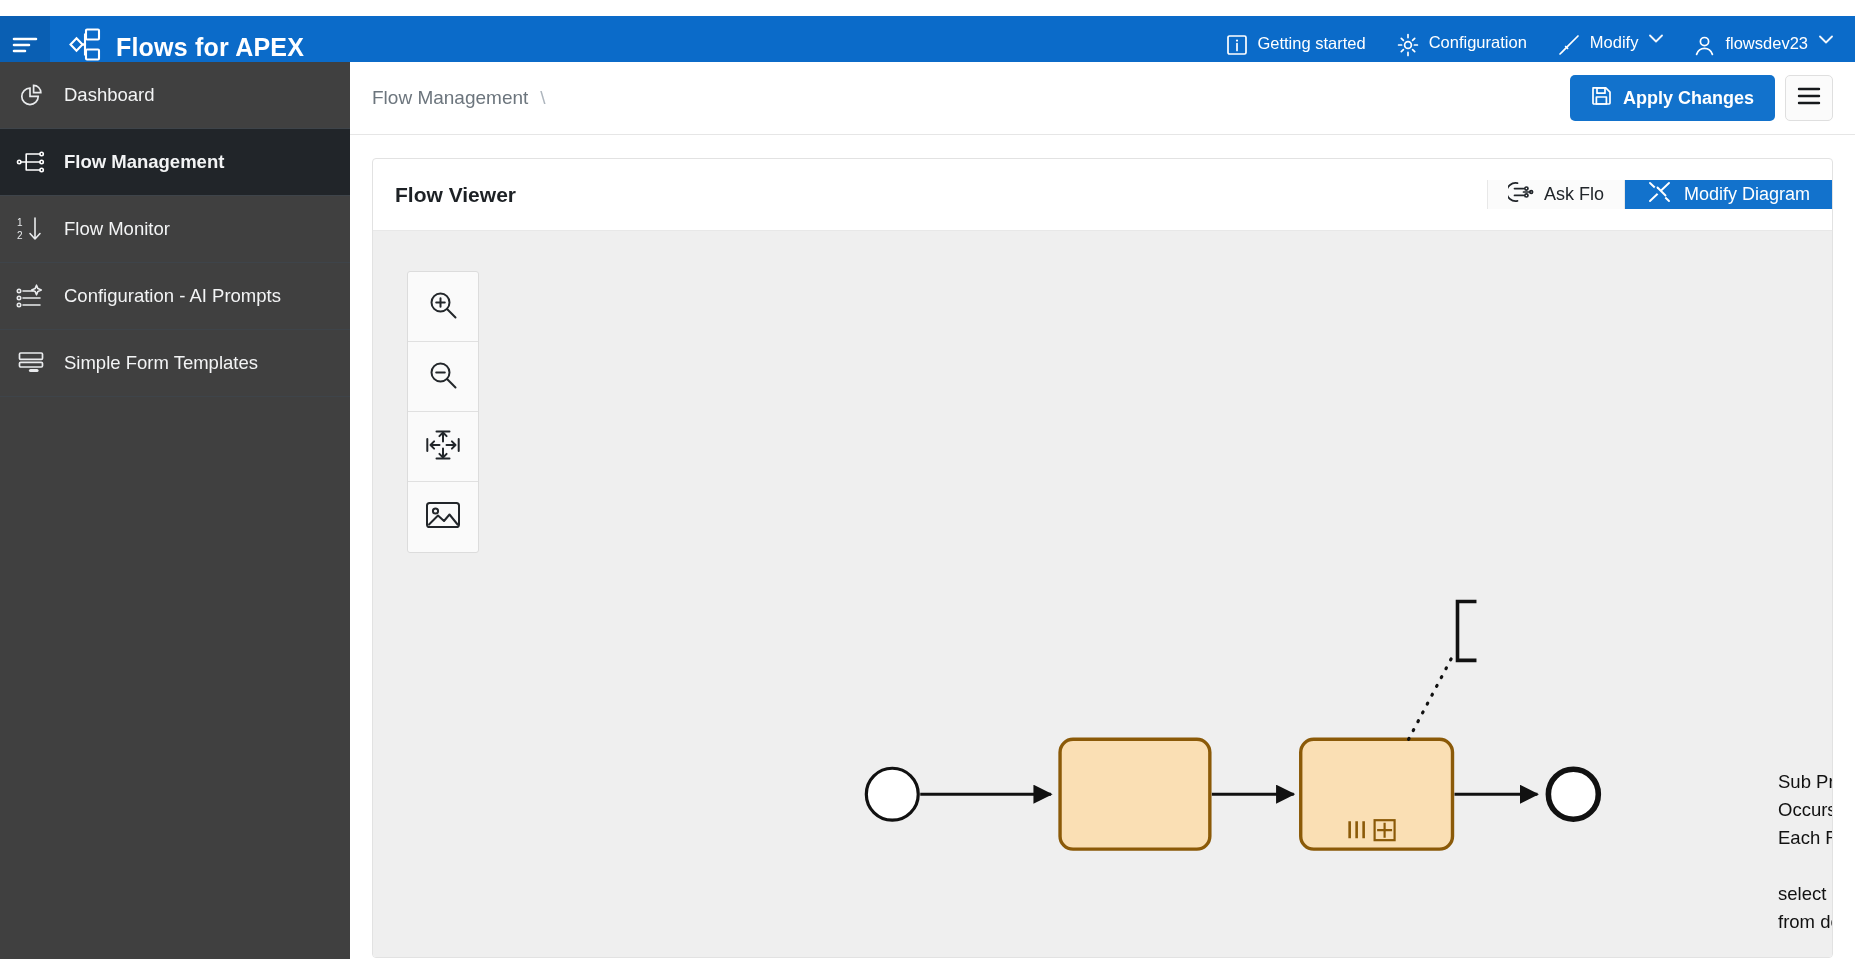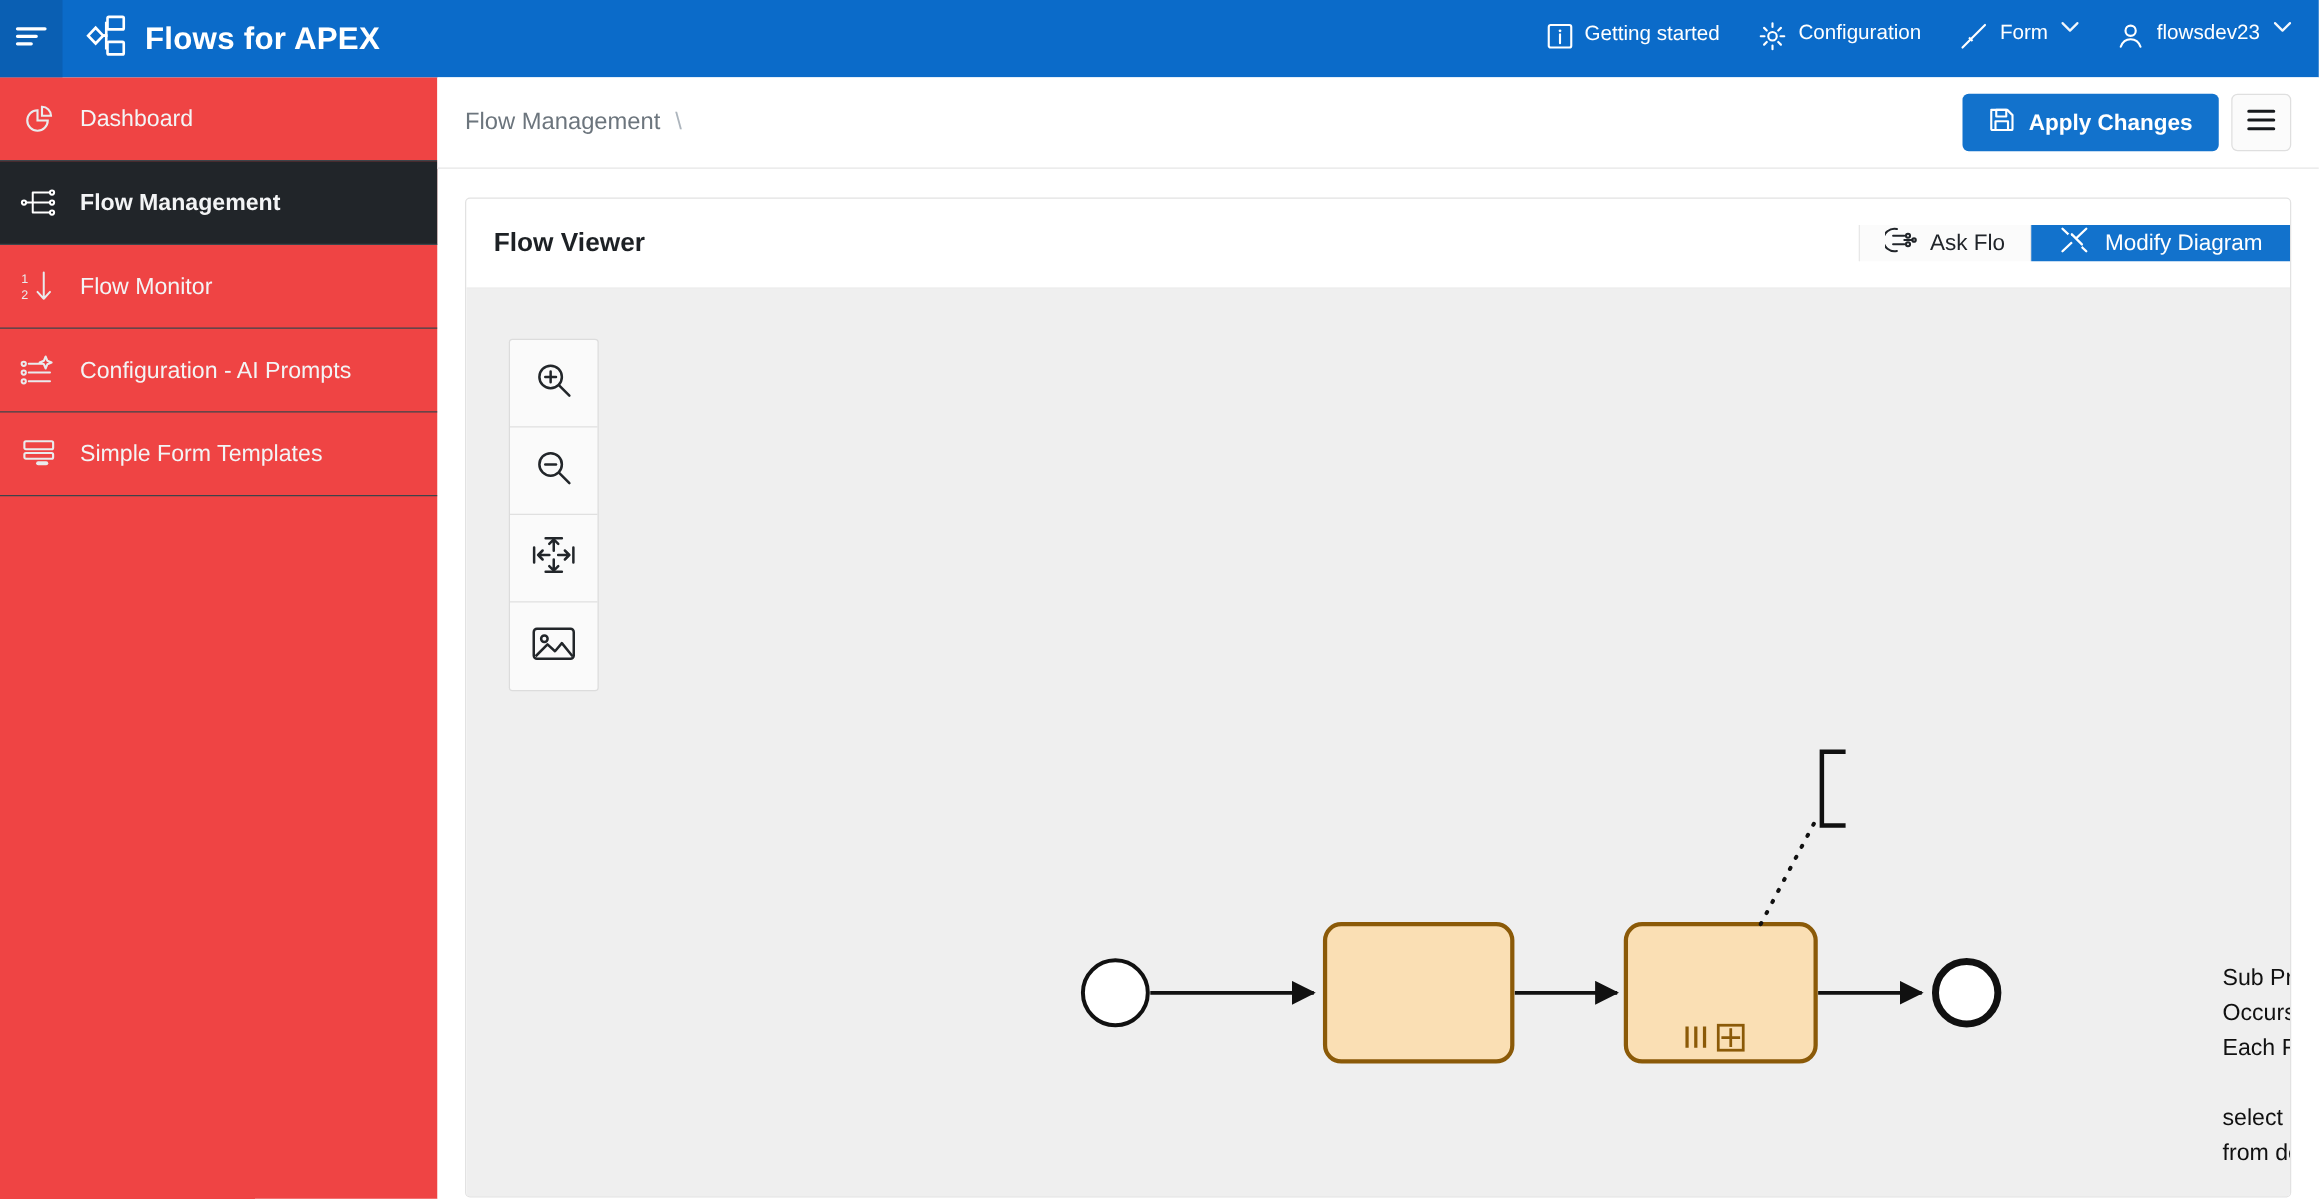--- a/index.html
+++ b/index.html
@@ -5,21 +5,21 @@
   * { box-sizing: border-box; margin: 0; padding: 0; }
   html, body {
     width: 1855px; height: 959px;
     font-family: "Liberation Sans", sans-serif;
     background: #ffffff;
     overflow: hidden;
   }
 
   
   .topbar {
-    position: absolute; top: 0; left: 0;
+    position: absolute; top: 16px; left: 0;
     width: 1855px; height: 62px;
     background: #0b6bc9;
     display: flex; align-items: center;
   }
   .menu-toggle {
     width: 50px; height: 62px;
     background: #0a5fb3;
     display: flex; align-items: center; justify-content: center;
     cursor: pointer;
   }
@@ -37,21 +37,21 @@
   .top-item {
     display: flex; align-items: flex-start; gap: 9px;
     color: #fff; font-size: 16.5px; cursor: pointer; white-space: nowrap;
   }
   .caret { font-size: 11px; opacity: .95; margin-left: 2px; }
 
   
   .sidebar {
     position: absolute; top: 62px; left: 0;
     width: 350px; height: 897px;
-    background: #ef4444;
+    background: #404040;
   }
   .nav-item {
     height: 67px; display: flex; align-items: center;
     padding-left: 14px; gap: 16px;
     border-bottom: 1px solid #3e444a;
     color: #f3f4f5; font-size: 18.5px; cursor: pointer;
   }
   .nav-item .nav-ic {
     width: 34px; height: 34px; display: flex;
     align-items: center; justify-content: center; flex: 0 0 34px;
@@ -183,21 +183,21 @@
       <span>Configuration</span>
     </div>
 
     <div class="top-item">
       <span>
         <svg width="24" height="24" viewBox="0 0 24 24" fill="none" stroke="#fff" stroke-width="1.7" stroke-linejoin="round">
           <path d="M21 3 L9.6 14.4 L5.2 18.8 L3 21 L5.2 18.8 L9.6 14.4 Z"></path>
           <path d="M8.2 13 L11 15.8"></path>
         </svg>
       </span>
-      <span>Form</span>
+      <span>Modify</span>
       <span class="caret">
         <svg width="14" height="9" viewBox="0 0 14 9" fill="none" stroke="#fff" stroke-width="1.8" stroke-linecap="round" stroke-linejoin="round">
             <path d="M1 1.5 L7 7.5 L13 1.5"></path>
           </svg>
       </span>
     </div>
 
     <div class="top-item">
       <span>
         <svg width="23" height="23" viewBox="0 0 23 23" fill="none" stroke="#fff" stroke-width="1.7">

